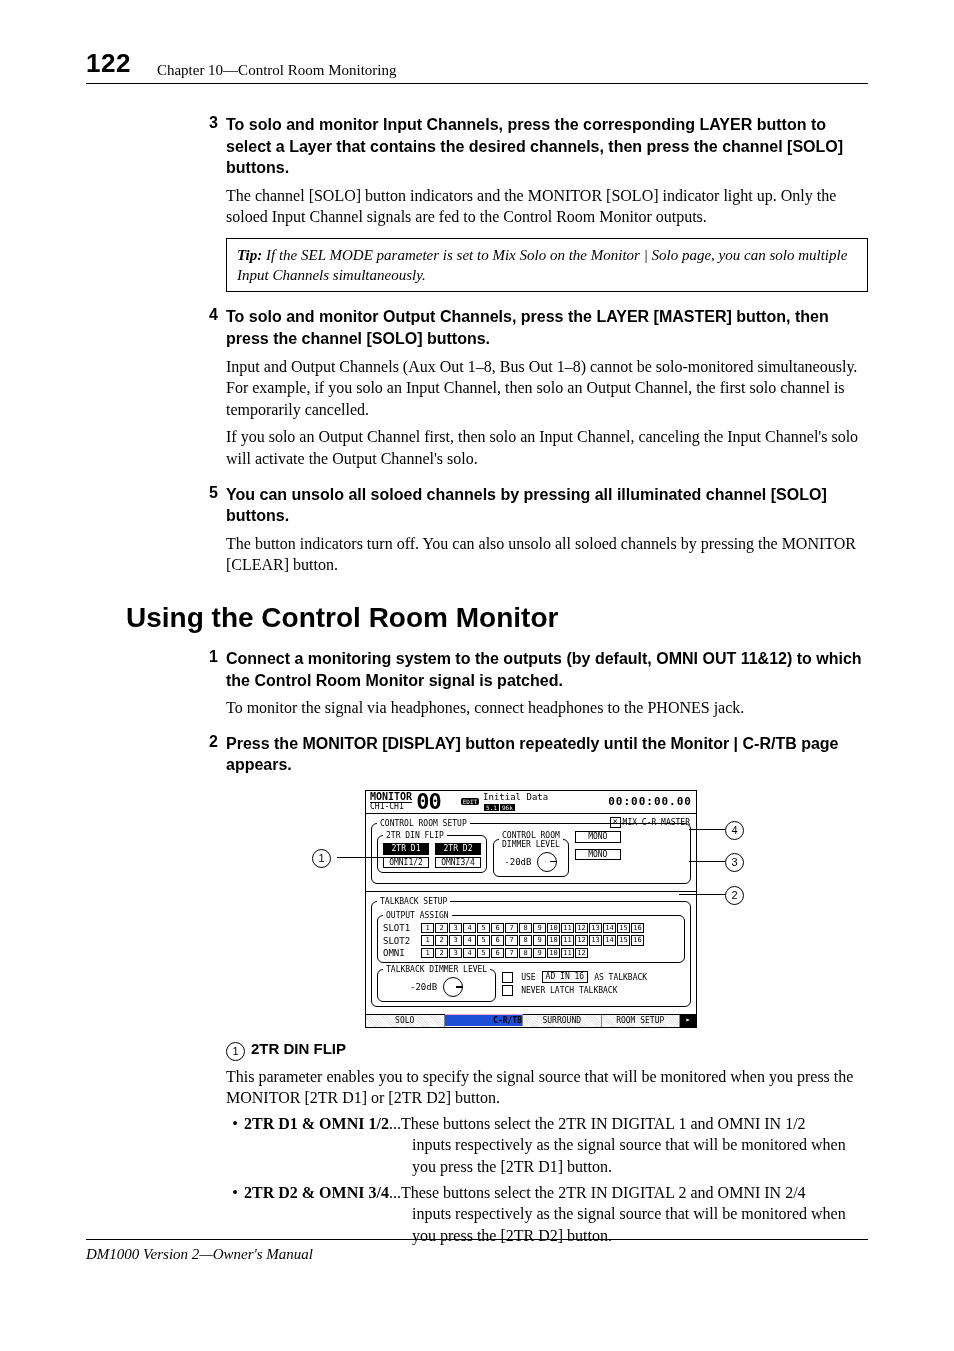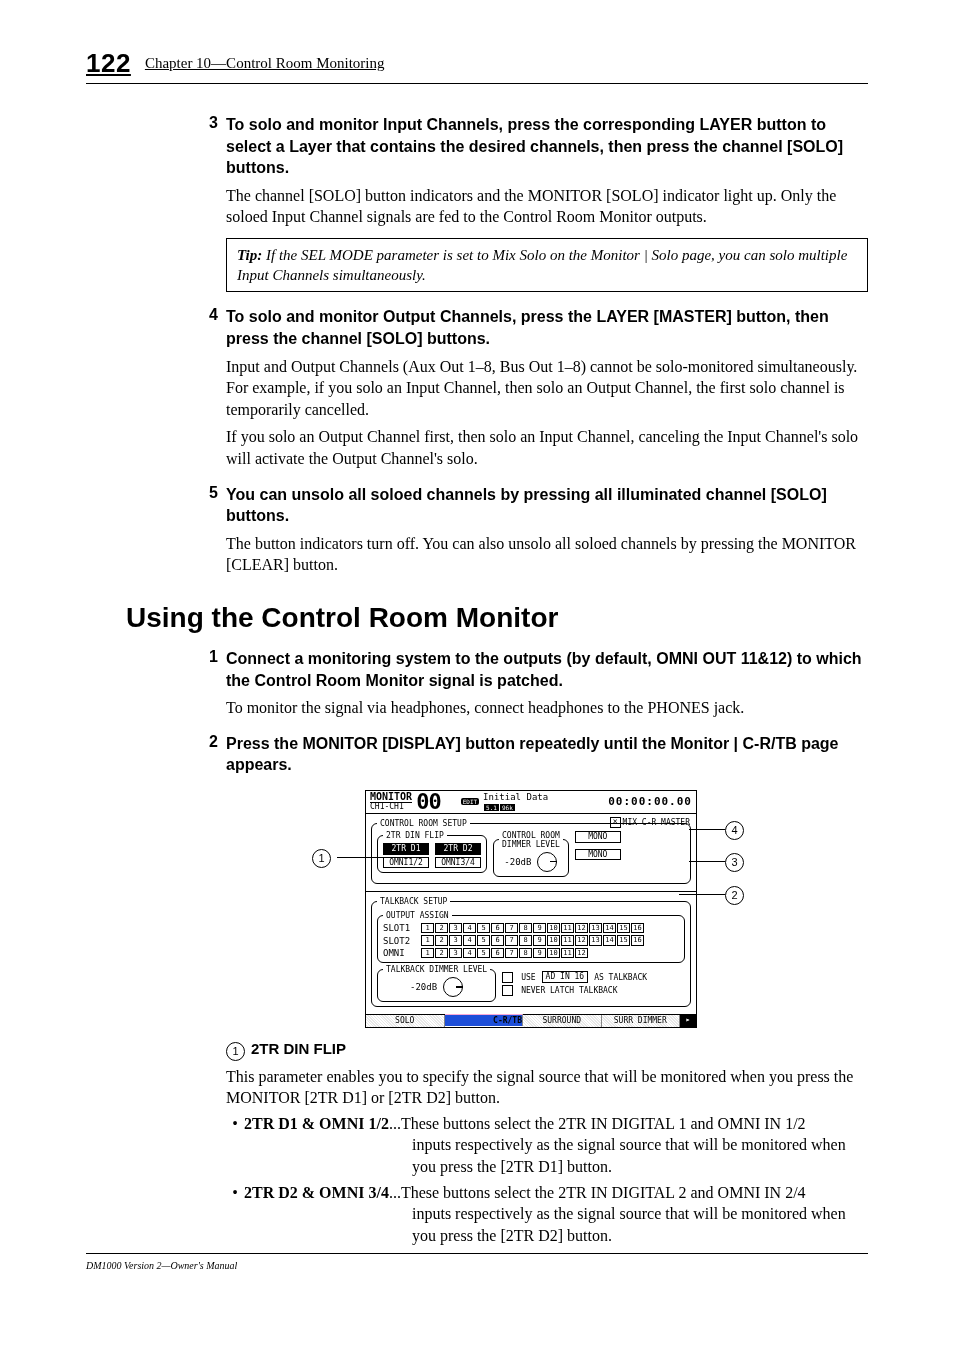--- a/index.html
+++ b/index.html
@@ -14,23 +14,22 @@
   }
   .page {
     padding: 48px 86px 0 86px;
     box-sizing: border-box;
   }
   .running-head {
     border-bottom: 1.5px solid #000;
     padding-bottom: 4px;
     margin-bottom: 30px;
     display: flex;
-    align-items: center;
-    gap: 14px;
-    text-decoration: underline;
+    align-items: flex-end;
+    gap: 26px;
   }
   .page-num {
     font-family: "Myriad Pro", "Arial", sans-serif;
     font-weight: 700;
     font-size: 26px;
     letter-spacing: 0.5px;
   }
   .chapter-title {
     font-size: 15px;
     font-family: Georgia, "Times New Roman", serif;
@@ -214,25 +213,25 @@
   .callout {
     position:absolute;
     display:flex; align-items:center;
     font-family: Georgia, serif;
   }
   .callout .circled-num { flex:0 0 auto; }
   .call-line { height:1px; background:#000; }
   .footer-rule {
     position:absolute;
     left:86px; right:86px;
-    bottom:80px;
+    bottom:88px;
     border-top:1.5px solid #000;
     padding-top:6px;
     font-style: italic;
-    font-size: 10px;
+    font-size: 15px;
   }
 </style>
 </head>
 <body>
 
 <div class="page">
   <div class="running-head">
     <span class="page-num">122</span>
     <span class="chapter-title">Chapter 10—Control Room Monitoring</span>
   </div>
@@ -429,21 +428,21 @@
                 </div>
               </div>
             </div>
           </fieldset>
         </div>
 
         <div class="tabbar">
           <div class="tab">SOLO</div>
           <div class="tab active">C-R/TB</div>
           <div class="tab">SURROUND</div>
-          <div class="tab">SURR DIMMER</div>
+          <div class="tab">ROOM SETUP</div>
           <div class="arrow">▸</div>
         </div>
       </div>
     </div>
 
     <div class="param-item">
       <span class="circled-num">1</span>
       <span class="param-name">2TR DIN FLIP</span>
     </div>
     <div class="body-text">This parameter enables you to specify the signal source that will be monitored when you press the MONITOR [2TR D1] or [2TR D2] button.</div>

